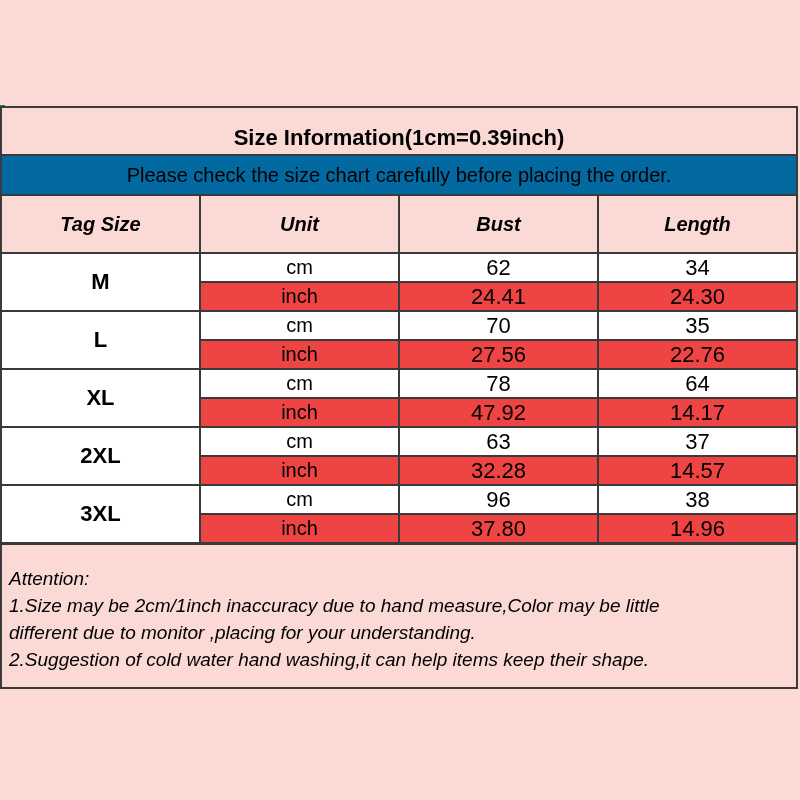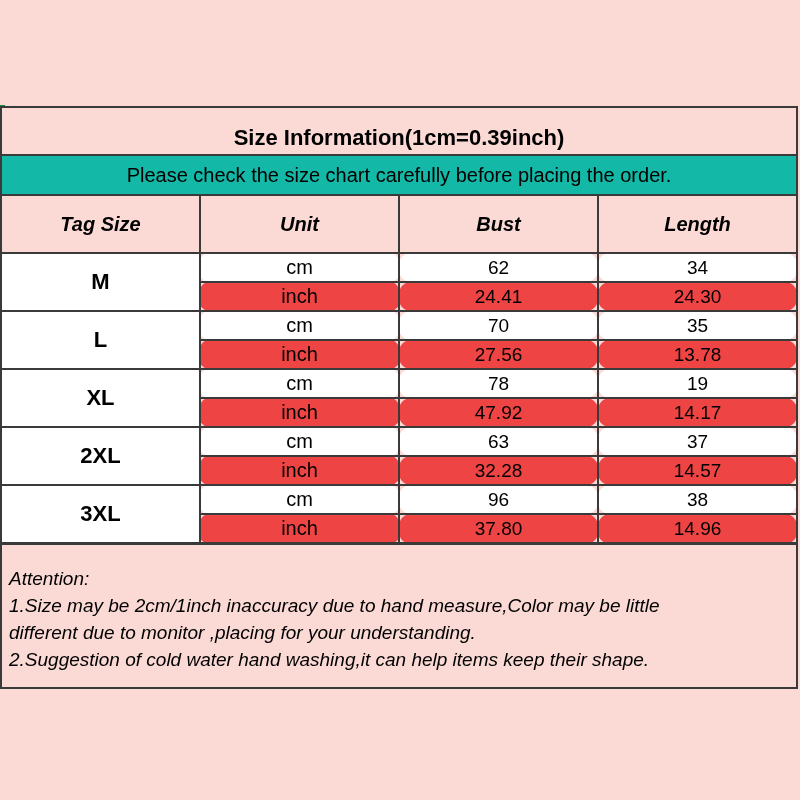--- a/index.html
+++ b/index.html
@@ -45,21 +45,21 @@
   .title-cell {
     height: 43px;
     background: #fbdad6;
     font-size: 22px;
     font-weight: bold;
     vertical-align: bottom !important;
     padding-bottom: 3px !important;
   }
   .subtitle-cell {
     height: 38px;
-    background: #14b8a6;
+    background: #0369a1;
     font-size: 20px;
   }
   .header-row td {
     height: 56px;
     background: #fbdad6;
     font-size: 20px;
     font-weight: bold;
     border-bottom-width: 3px;
     font-style: italic;
   }
@@ -74,25 +74,23 @@
     background: #ef4444;
     border-top-width: 1px;
   }
   .tag-cell {
     background: #ffffff !important;
     font-size: 22px;
     font-weight: bold;
   }
   .unit-cell {
     font-size: 20px;
-    border-radius: 9px;
   }
   .value-cell {
-    font-size: 19px;
-    border-radius: 12px;
+    font-size: 22px;
   }
   .attention-cell {
     height: 122px;
     background: #fbdad6;
     border-top-width: 3px !important;
     text-align: left !important;
     vertical-align: top !important;
     padding: 20px 8px 0 7px !important;
     font-size: 19px;
     line-height: 27px;
@@ -146,27 +144,27 @@
         </tr>
         <tr class="cm-row">
           <td class="tag-cell" rowspan="2">L</td>
           <td class="unit-cell">cm</td>
           <td class="value-cell">70</td>
           <td class="value-cell">35</td>
         </tr>
         <tr class="inch-row">
           <td class="unit-cell">inch</td>
           <td class="value-cell">27.56</td>
-          <td class="value-cell">13.78</td>
+          <td class="value-cell">22.76</td>
         </tr>
         <tr class="cm-row">
           <td class="tag-cell" rowspan="2">XL</td>
           <td class="unit-cell">cm</td>
           <td class="value-cell">78</td>
-          <td class="value-cell">19</td>
+          <td class="value-cell">64</td>
         </tr>
         <tr class="inch-row">
           <td class="unit-cell">inch</td>
           <td class="value-cell">47.92</td>
           <td class="value-cell">14.17</td>
         </tr>
         <tr class="cm-row">
           <td class="tag-cell" rowspan="2">2XL</td>
           <td class="unit-cell">cm</td>
           <td class="value-cell">63</td>

